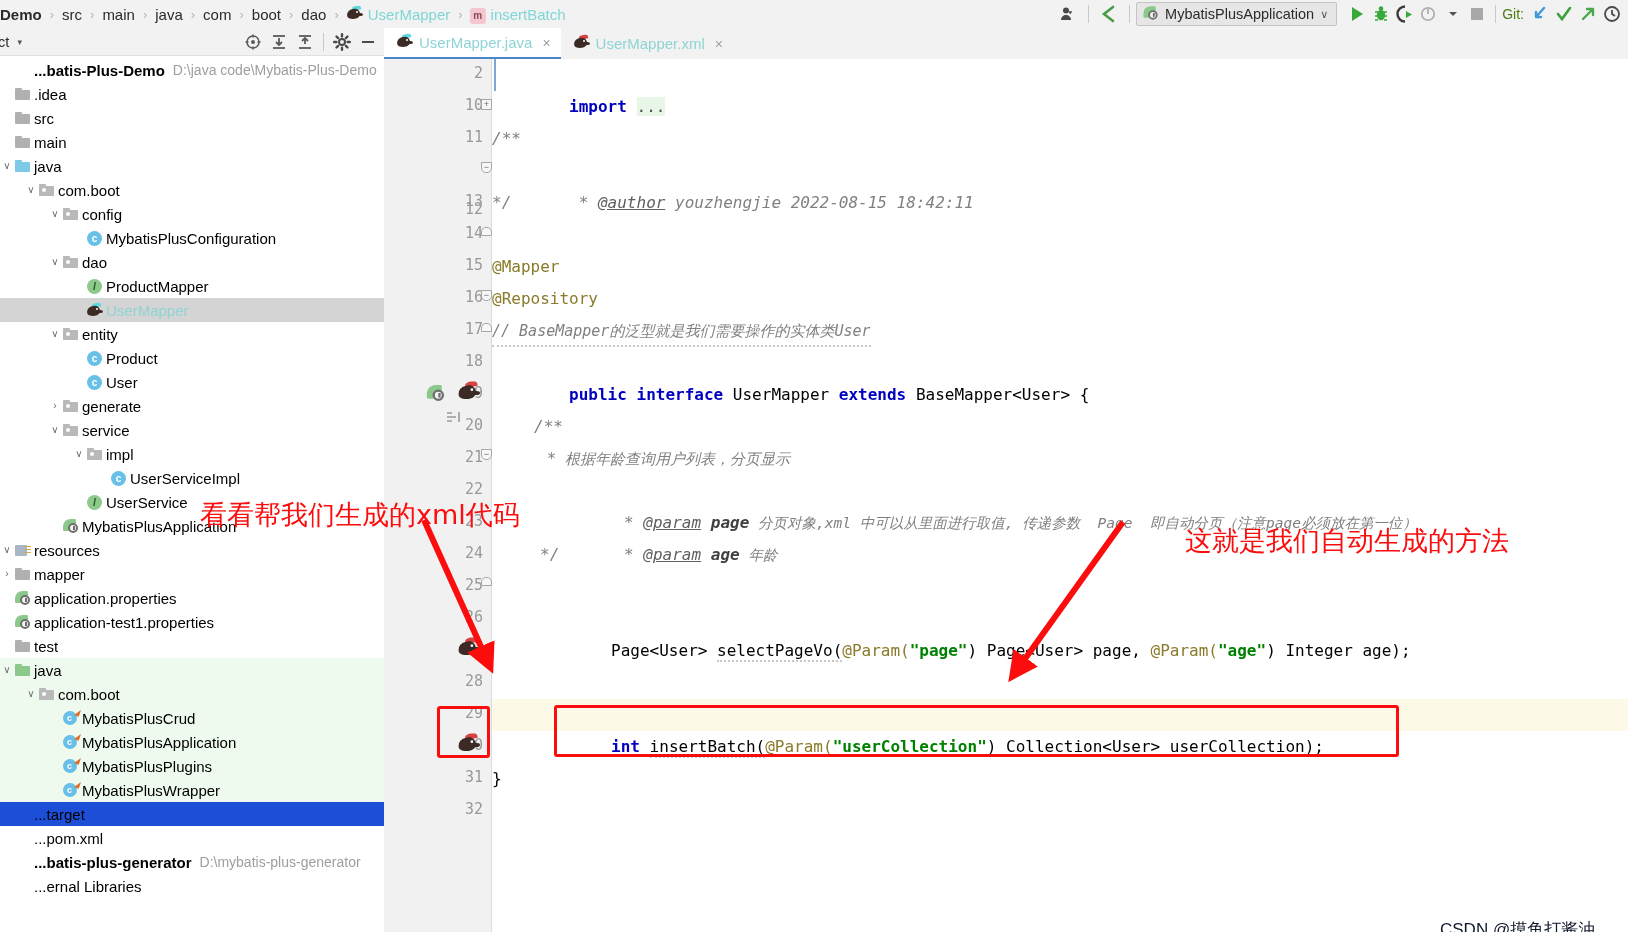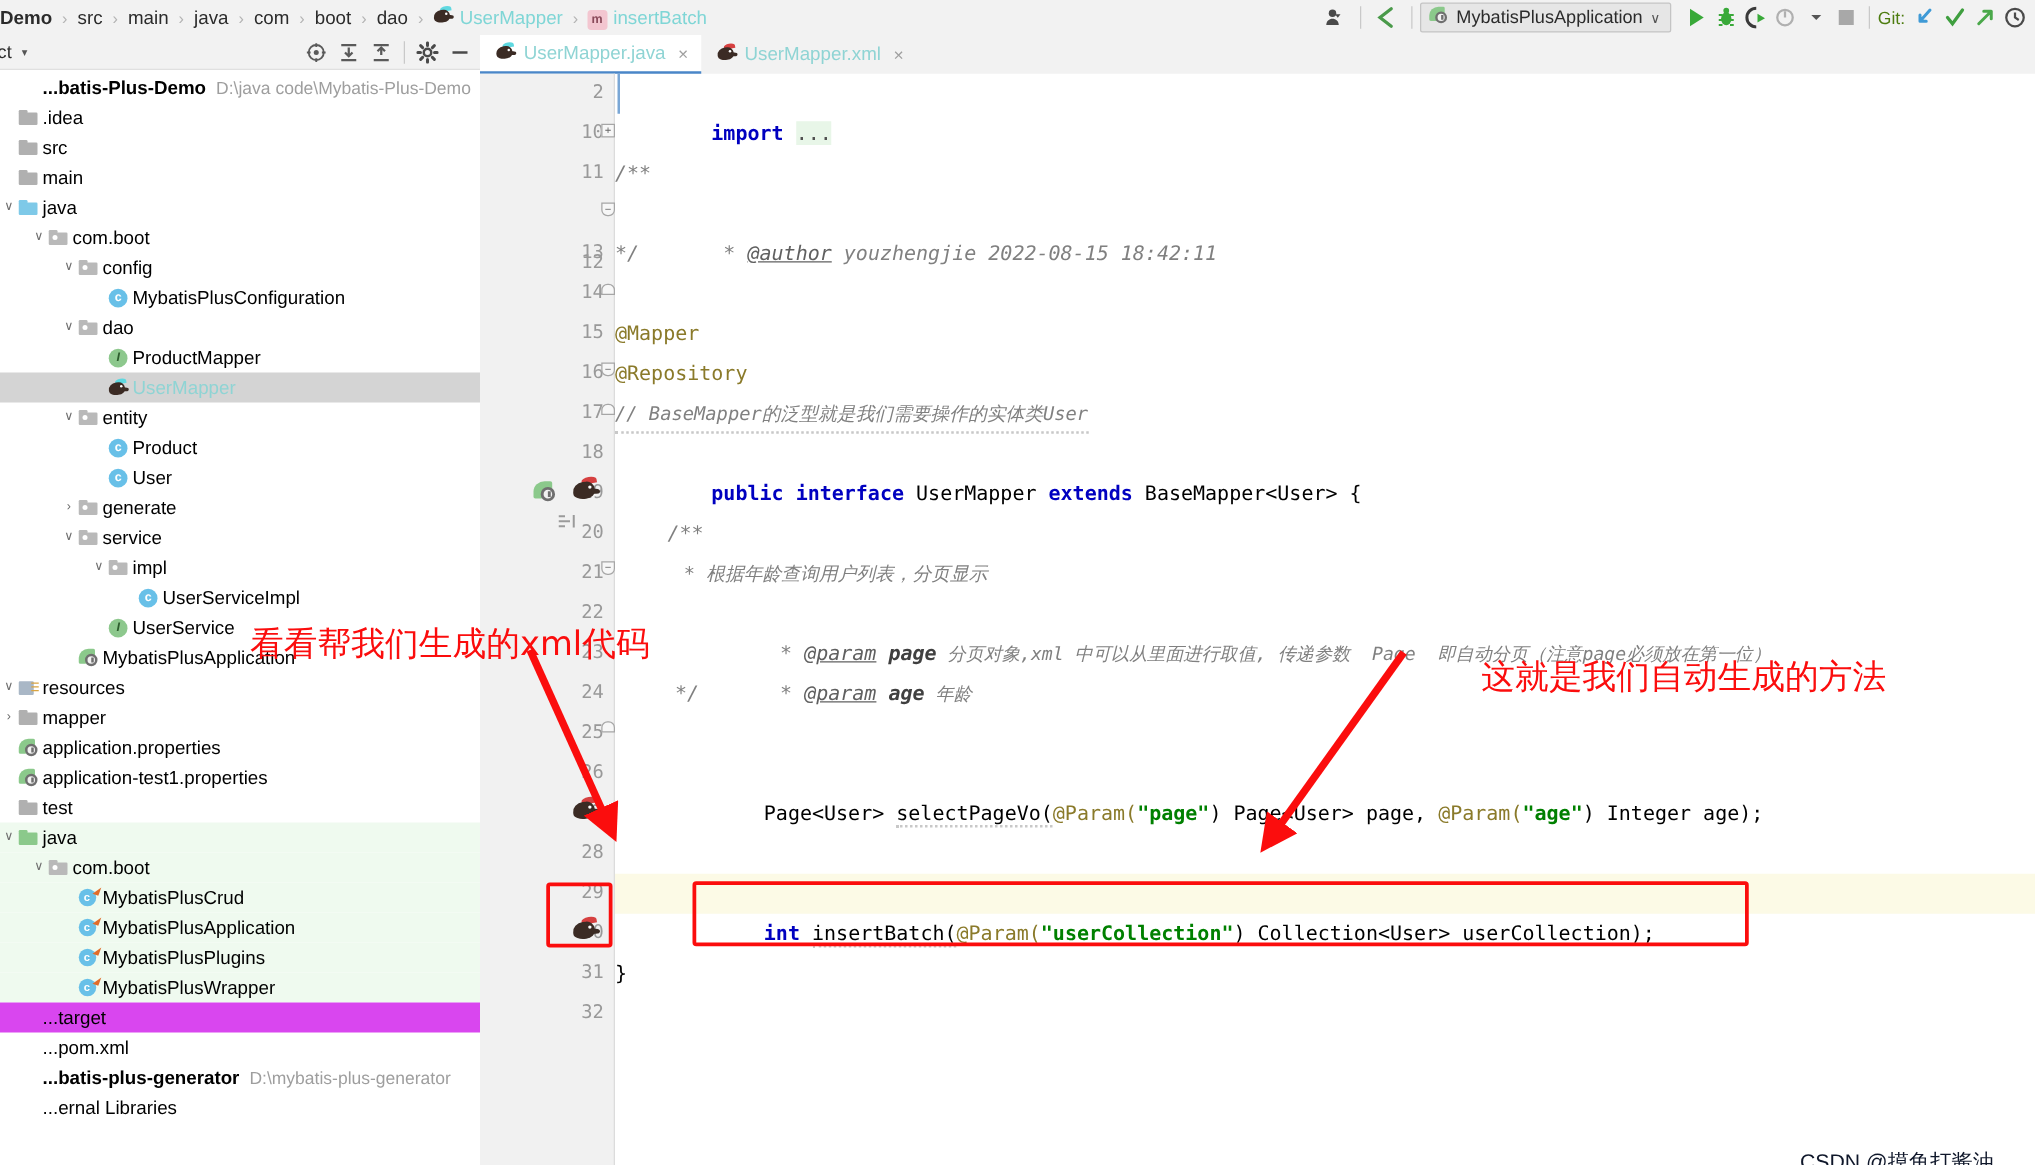--- a/index.html
+++ b/index.html
@@ -71,21 +71,21 @@
     position: absolute; left: 0; top: 56px; width: 384px; height: 876px;
     background: #ffffff; overflow: hidden;
     font-size: 15px; color: #000;
   }
   .row {
     position: relative; height: 24px; display: flex; align-items: center;
     white-space: nowrap; padding-left: 0px;
   }
   .row.sel { background: #d4d4d4; }
   .row.green { background: #effaef; }
-  .row.yellow { background: #d946ef; }
+  .row.yellow { background: #1d4ed8; }
   .arrow {
     width: 14px; text-align: center; color: #6e6e6e; font-size: 10px;
     flex: 0 0 14px; line-height: 1;
   }
   .lbl { margin-left: 3px; }
   .lbl.bold { font-weight: bold; }
   .path-hint { color: #9e9e9e; margin-left: 8px; font-size: 14px; }
   .teal { color: #8fd4d4; }
 
   

